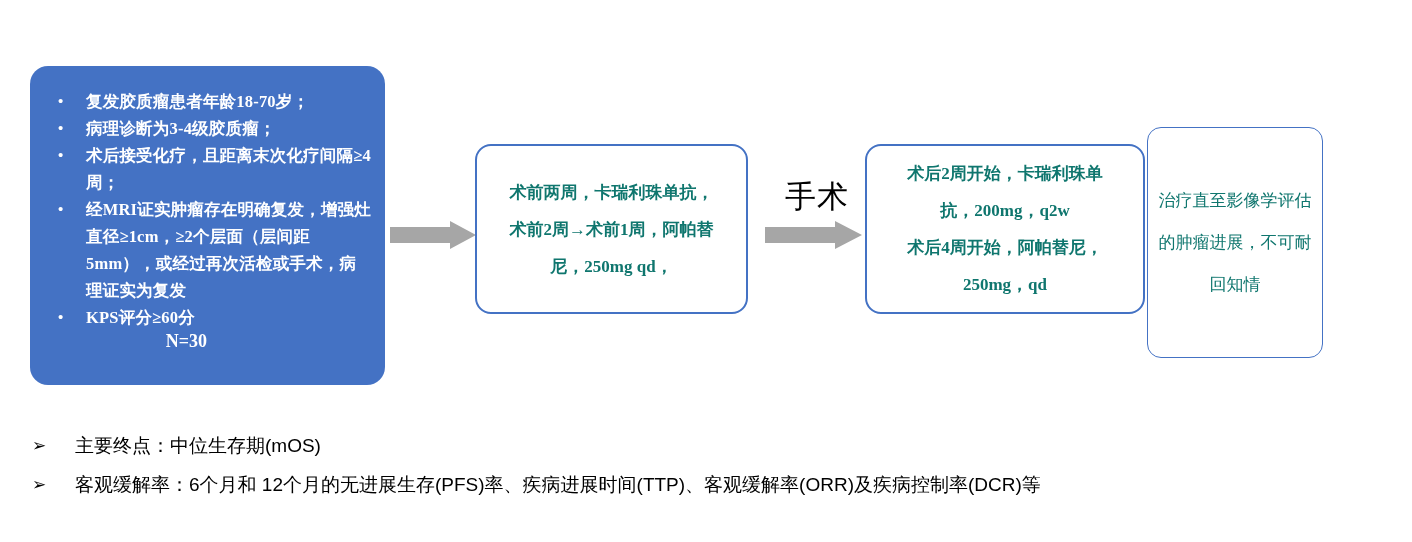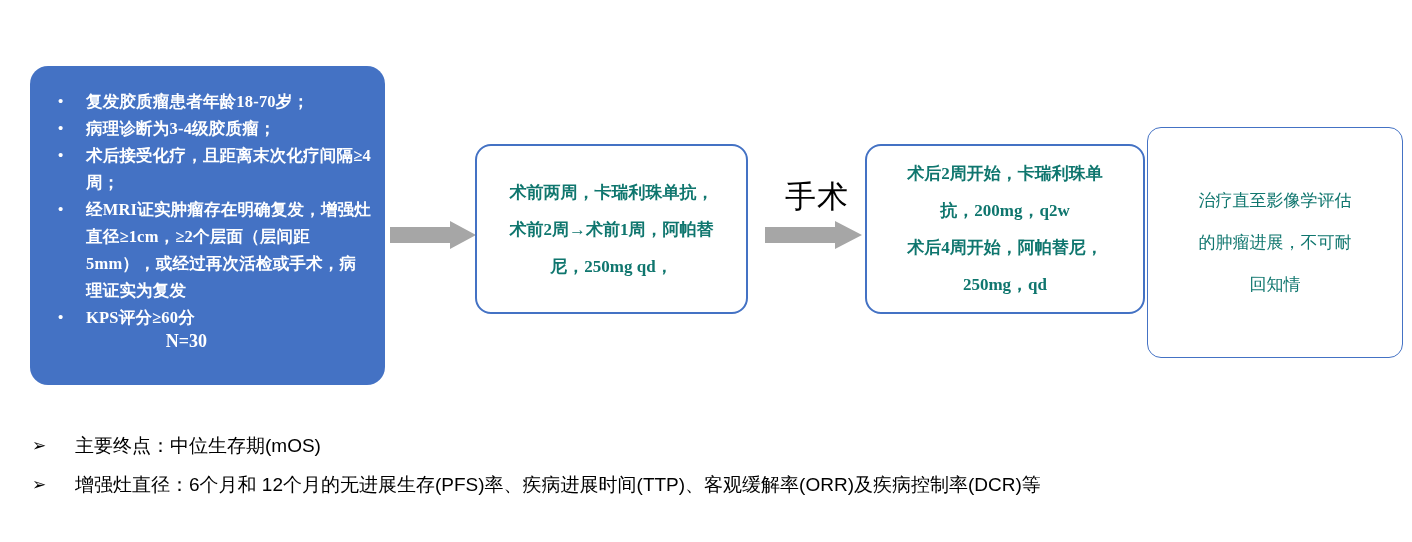--- a/index.html
+++ b/index.html
@@ -88,21 +88,21 @@
     box-sizing: border-box;
   }
   .stage-text .ln { display: block; }
 
   #preop-box  { left: 475px; top: 144px; width: 273px; height: 170px; }
   #postop-box { left: 865px; top: 144px; width: 280px; height: 170px; }
 
   #duration-box {
     left: 1147px;
     top: 127px;
-    width: 256px;
+    width: 176px;
     height: 231px;
     border-width: 1.6px;
     border-radius: 14px;
   }
   #duration-box .stage-text {
     font-family: "Liberation Sans", sans-serif;
     font-weight: normal;
     font-size: 17px;
     line-height: 42px;
   }
@@ -232,17 +232,17 @@
     </div>
   </div>
 
   <div id="endpoints">
     <div class="endpoint-row">
       <span class="ep-bullet">➢</span>
       <span class="ep-label">主要终点：</span><span class="ep-value">中位生存期(mOS)</span>
     </div>
     <div class="endpoint-row">
       <span class="ep-bullet">➢</span>
-      <span class="ep-label">增强灶直径：</span><span class="ep-value">6个月和 12个月的无进展生存(PFS)率、疾病进展时间(TTP)、客观缓解率(ORR)及疾病控制率(DCR)等</span>
+      <span class="ep-label">客观缓解率：</span><span class="ep-value">6个月和 12个月的无进展生存(PFS)率、疾病进展时间(TTP)、客观缓解率(ORR)及疾病控制率(DCR)等</span>
     </div>
   </div>
 
 </div>
 
 </body></html>

